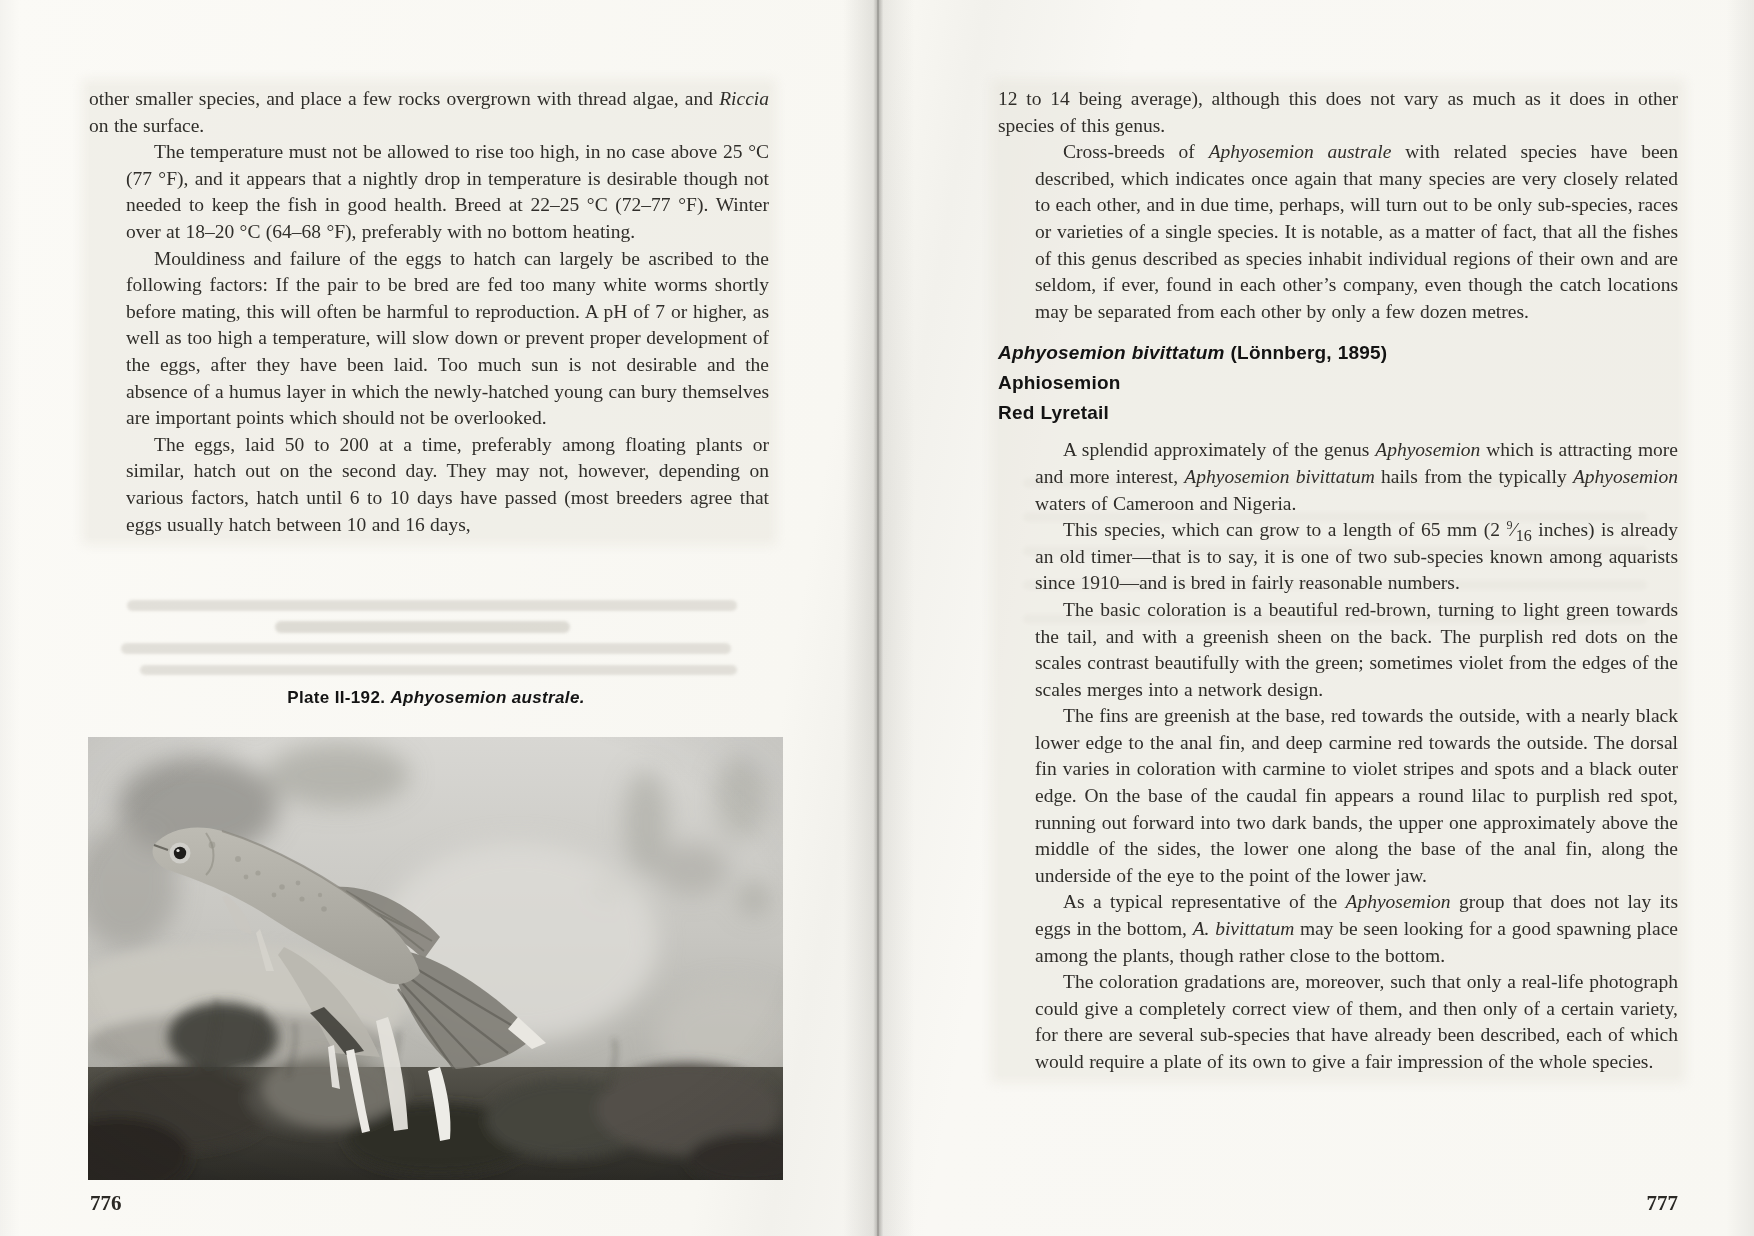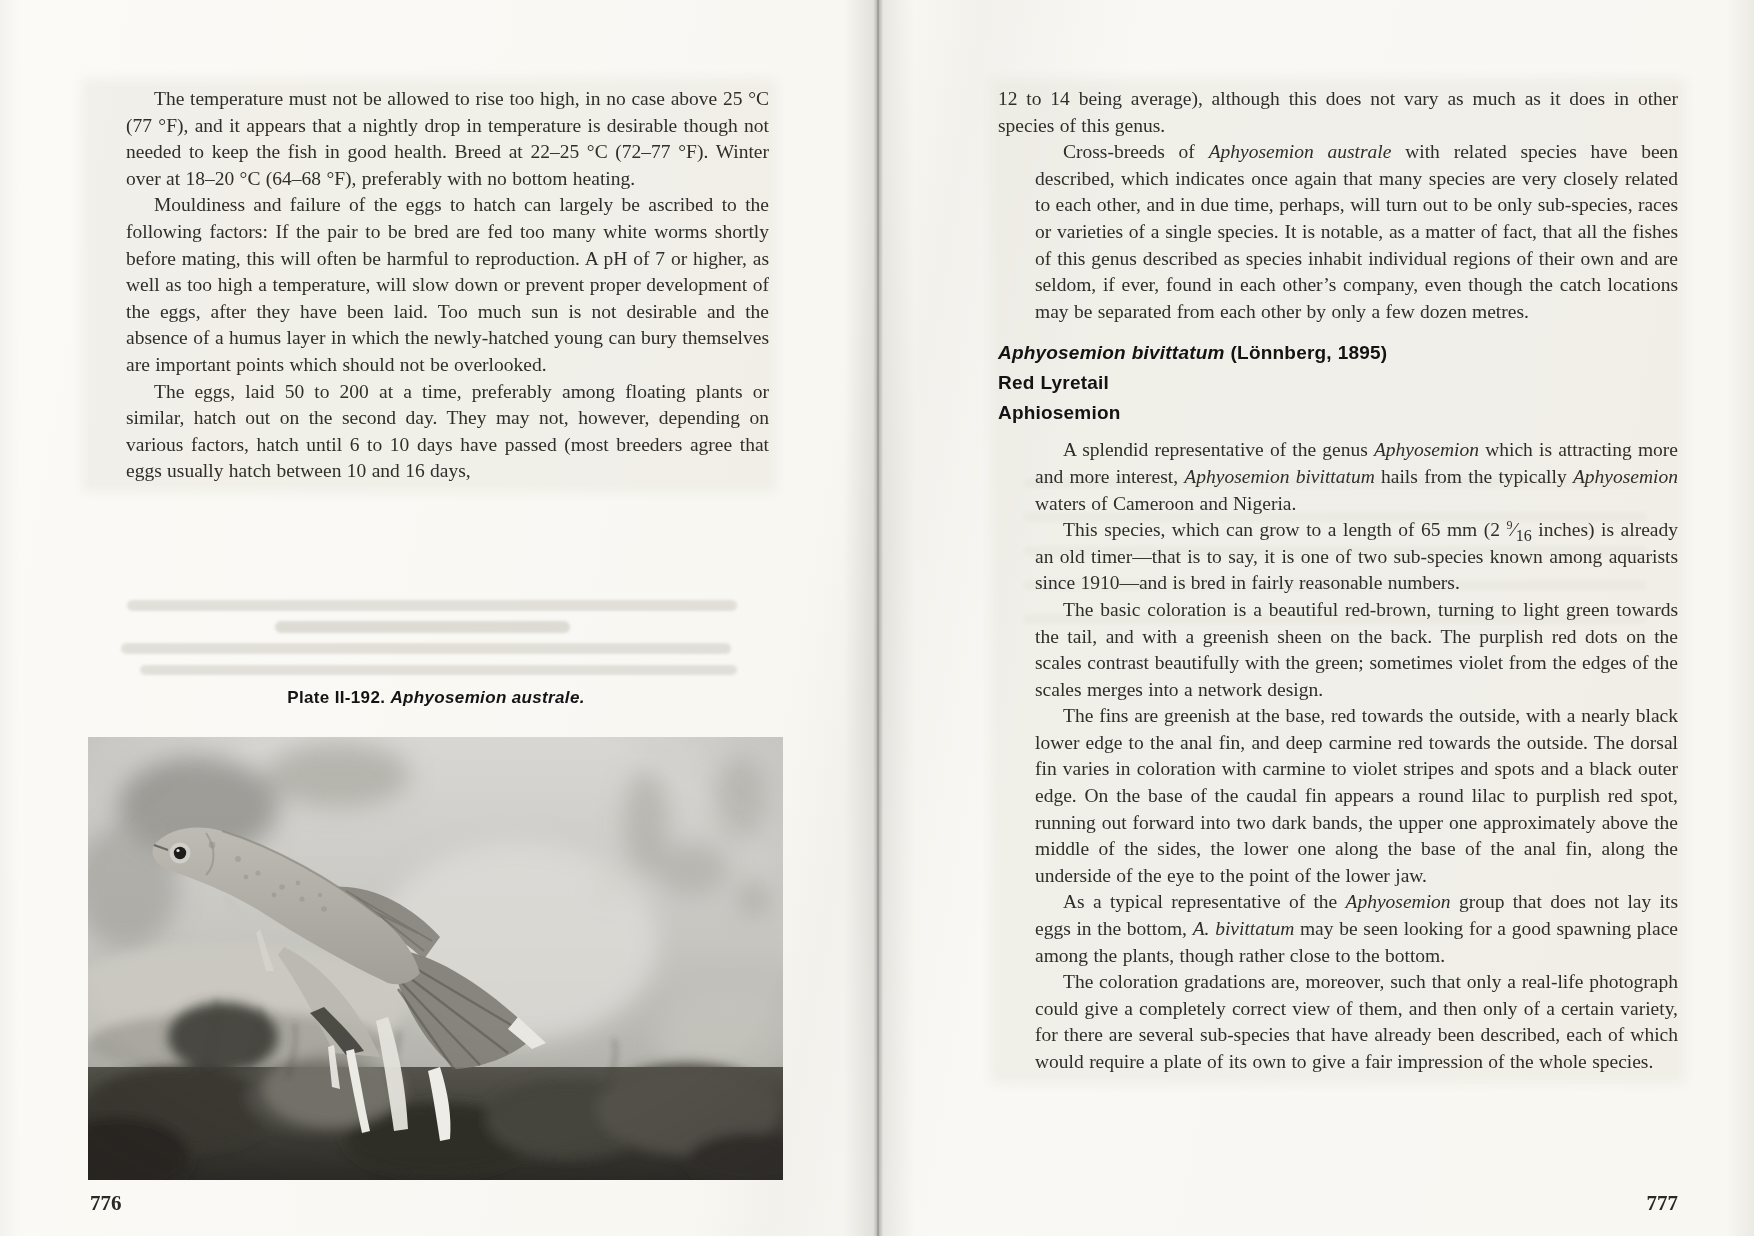--- a/index.html
+++ b/index.html
@@ -91,20 +91,21 @@
   </div>
   <div class="bleed" id="bleed-right">
     <div class="b r1"></div>
       <div class="b r2"></div>
       <div class="b r3"></div>
       <div class="b r4"></div>
       <div class="b r5"></div>
   </div>
 
   <div class="textcol" id="left-col">
+      <p class="para"><span>other smaller species, and place a few rocks overgrown with thread algae, and </span><span class="it">Riccia</span><span> on the surface.</span></p>
       <p class="para ind"><span>The temperature must not be allowed to rise too high, in no case above 25 °C (77 °F), and it appears that a nightly drop in temperature is desirable though not needed to keep the fish in good health. Breed at 22–25 °C (72–77 °F). Winter over at 18–20 °C (64–68 °F), preferably with no bottom heating.</span></p>
       <p class="para ind"><span>Mouldiness and failure of the eggs to hatch can largely be ascribed to the following factors: If the pair to be bred are fed too many white worms shortly before mating, this will often be harmful to reproduction. A pH of 7 or higher, as well as too high a temperature, will slow down or prevent proper development of the eggs, after they have been laid. Too much sun is not desirable and the absence of a humus layer in which the newly-hatched young can bury themselves are important points which should not be overlooked.</span></p>
       <p class="para ind"><span>The eggs, laid 50 to 200 at a time, preferably among floating plants or similar, hatch out on the second day. They may not, however, depending on various factors, hatch until 6 to 10 days have passed (most breeders agree that eggs usually hatch between 10 and 16 days,</span></p>
     </div>
 
   <div class="caption"><span>Plate II-192. </span><span class="it">Aphyosemion australe.</span></div>
 
   <div class="photo">
     <svg viewBox="0 0 695 443" preserveAspectRatio="none">
       <defs>
@@ -235,25 +236,25 @@
 
   <div class="pagenum" id="pn-left">776</div>
 
   <div class="textcol" id="right-col">
     <div>
         <p class="para"><span>12 to 14 being average), although this does not vary as much as it does in other species of this genus.</span></p>
         <p class="para ind"><span>Cross-breeds of </span><span class="it">Aphyosemion australe</span><span> with related species have been described, which indicates once again that many species are very closely related to each other, and in due time, perhaps, will turn out to be only sub-species, races or varieties of a single species. It is notable, as a matter of fact, that all the fishes of this genus described as species inhabit individual regions of their own and are seldom, if ever, found in each other’s company, even though the catch locations may be separated from each other by only a few dozen metres.</span></p>
       </div>
     <div class="heading-block">
         <p class="para"><span class="it">Aphyosemion bivittatum</span><span> (Lönnberg, 1895)</span></p>
+        <p class="para"><span>Aphiosemion</span></p>
         <p class="para"><span>Red Lyretail</span></p>
-        <p class="para"><span>Aphiosemion</span></p>
       </div>
     <div>
-        <p class="para ind"><span>A splendid representative of the genus </span><span class="it">Aphyosemion</span><span> which is attracting more and more interest, </span><span class="it">Aphyosemion bivittatum</span><span> hails from the typically </span><span class="it">Aphyosemion</span><span> waters of Cameroon and Nigeria.</span></p>
+        <p class="para ind"><span>A splendid approximately of the genus </span><span class="it">Aphyosemion</span><span> which is attracting more and more interest, </span><span class="it">Aphyosemion bivittatum</span><span> hails from the typically </span><span class="it">Aphyosemion</span><span> waters of Cameroon and Nigeria.</span></p>
         <p class="para ind"><span>This species, which can grow to a length of 65 mm (2 </span><span class="frac"><sup>9</sup>⁄<sub>16</sub></span><span> inches) is already an old timer—that is to say, it is one of two sub-species known among aquarists since 1910—and is bred in fairly reasonable numbers.</span></p>
         <p class="para ind"><span>The basic coloration is a beautiful red-brown, turning to light green towards the tail, and with a greenish sheen on the back. The purplish red dots on the scales contrast beautifully with the green; sometimes violet from the edges of the scales merges into a network design.</span></p>
         <p class="para ind"><span>The fins are greenish at the base, red towards the outside, with a nearly black lower edge to the anal fin, and deep carmine red towards the outside. The dorsal fin varies in coloration with carmine to violet stripes and spots and a black outer edge. On the base of the caudal fin appears a round lilac to purplish red spot, running out forward into two dark bands, the upper one approximately above the middle of the sides, the lower one along the base of the anal fin, along the underside of the eye to the point of the lower jaw.</span></p>
         <p class="para ind"><span>As a typical representative of the </span><span class="it">Aphyosemion</span><span> group that does not lay its eggs in the bottom, </span><span class="it">A. bivittatum</span><span> may be seen looking for a good spawning place among the plants, though rather close to the bottom.</span></p>
         <p class="para ind"><span>The coloration gradations are, moreover, such that only a real-life photograph could give a completely correct view of them, and then only of a certain variety, for there are several sub-species that have already been described, each of which would require a plate of its own to give a fair impression of the whole species.</span></p>
       </div>
   </div>
 
   <div class="pagenum" id="pn-right">777</div>
 

